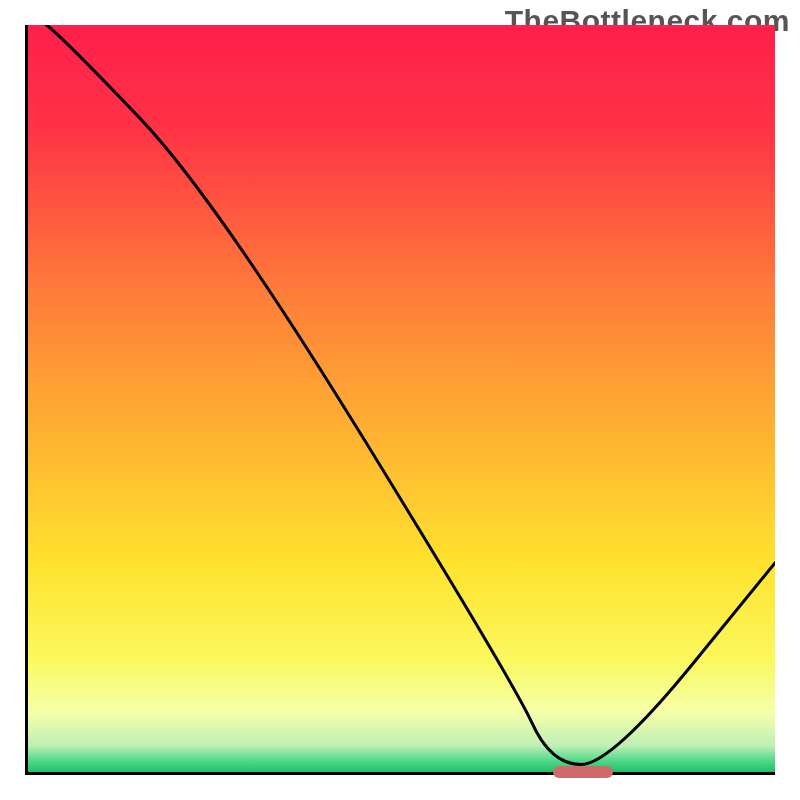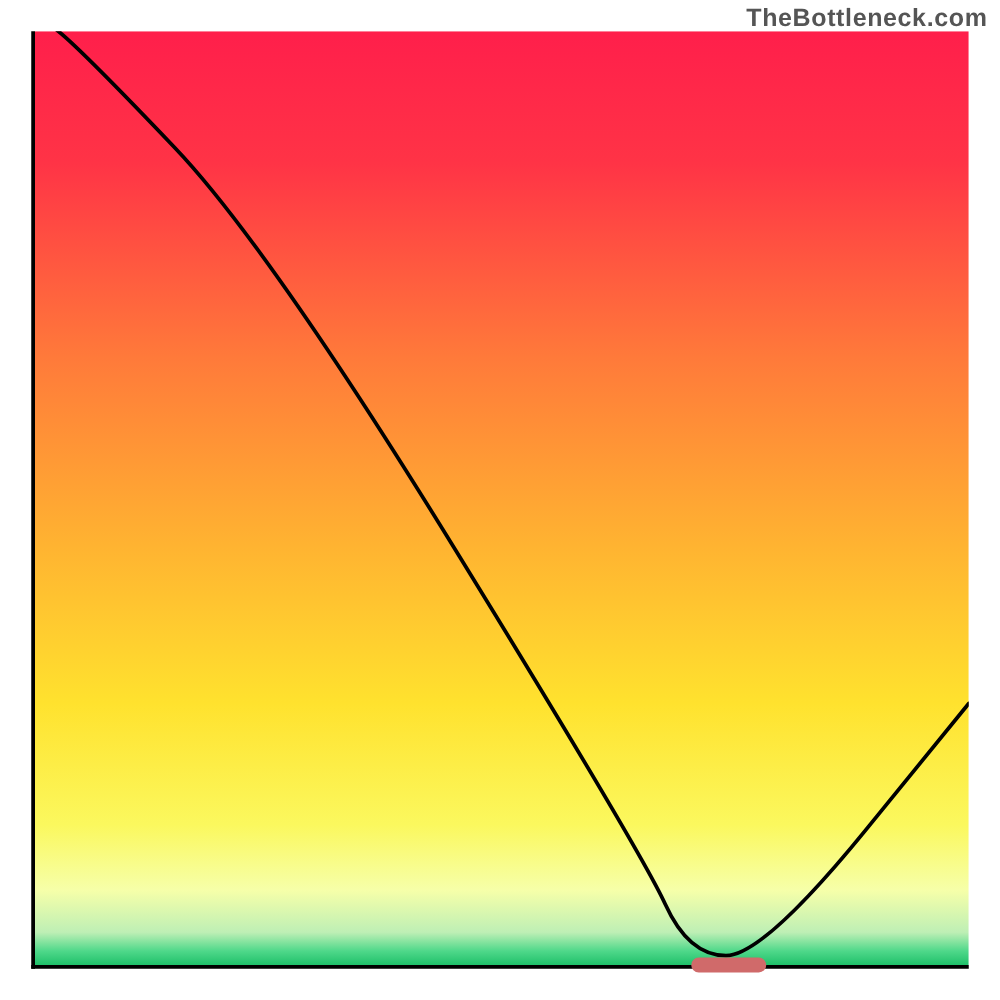--- a/index.html
+++ b/index.html
@@ -13,21 +13,21 @@
   }
   #chart-wrap {
     position: relative;
     width: 800px;
     height: 800px;
   }
   #watermark {
     position: absolute;
     top: 4px;
     right: 10px;
-    font-size: 20px;
+    font-size: 30px;
     font-weight: 600;
     color: #555555;
     letter-spacing: 0.5px;
     user-select: none;
   }
   #plot-area {
     position: absolute;
     left: 25px;
     top: 25px;
     width: 750px;

